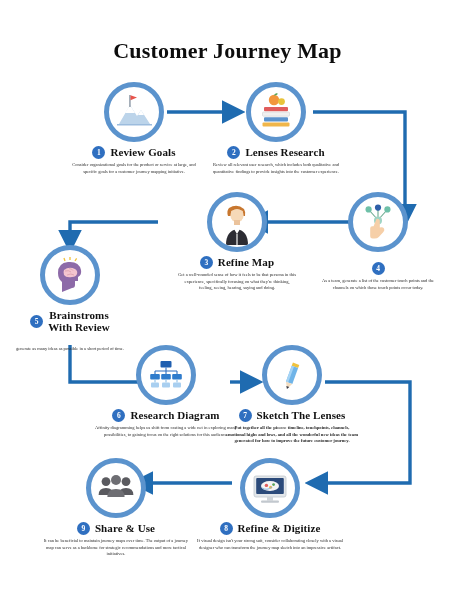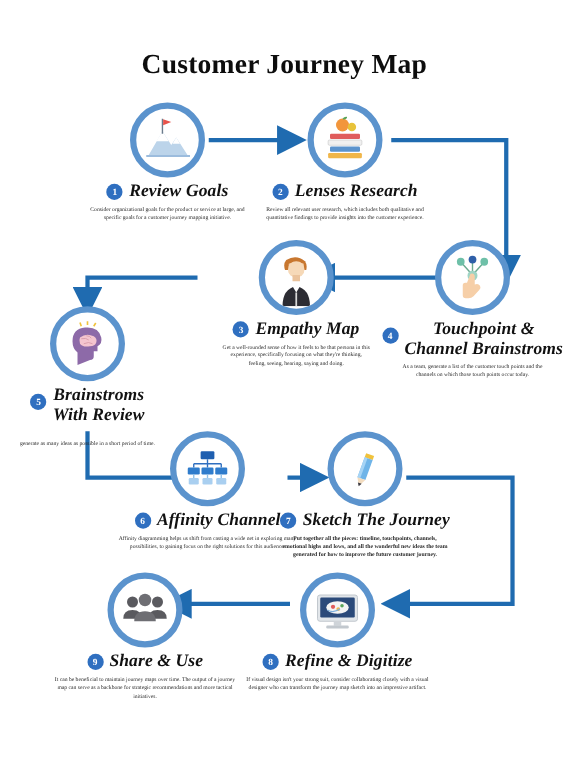--- a/index.html
+++ b/index.html
@@ -33,22 +33,22 @@
   }
   .badge{
     width:13px;height:13px;border-radius:50%;
     background:#2f6fc0;color:#fff;
     font-family:"Liberation Serif",serif;
     font-size:7.5px;font-weight:bold;
     display:flex;align-items:center;justify-content:center;
     line-height:1;flex:0 0 auto;
   }
   .ttl{
-    font-size:14px;font-weight:bold;color:#111;
-    letter-spacing:.1px;line-height:1.12;font-style:italic;
+    font-size:11px;font-weight:bold;color:#111;
+    letter-spacing:.1px;line-height:1.12;
   }
   .desc{
     font-size:4.5px;color:#2a2a2a;line-height:1.45;
     margin:3px auto 0;width:132px;
   }
   .desc.bold{font-weight:bold;font-size:4.6px;}
   .desc.wide{width:150px;}
 
   
   #page-title{
@@ -135,43 +135,39 @@
         <line x1="21" y1="19" x2="30" y2="9" stroke="#6aaa8f" stroke-width="1.1"></line>
         <circle cx="11.6" cy="8.4" r="3.1" fill="#6ec0a8"></circle>
         <circle cx="21" cy="6.6" r="3.1" fill="#2f5fa8"></circle>
         <circle cx="30.4" cy="8.4" r="3.1" fill="#6ec0a8"></circle>
         <circle cx="21" cy="19.5" r="4" fill="#9fd4c4"></circle>
         <path d="M19.4,18 q2.6,-1 3.4,1.6 l0,7 q2.8,-1.2 4.2,1 q1,1.6 -.6,3.4 l-4.6,5 q-1.6,1.6 -4,1.6 l-2.2,0 q-2.4,0 -2.4,-2.4 l0,-8 q0,-2 2,-2 l1.4,0 Z" fill="#f6cfa8"></path>
       </svg>
     </div>
     <div class="titlerow" style="align-items:flex-start;">
       <span class="badge" style="margin-top:6px;">4</span>
-      <span class="ttl">
-        <span>Touchpoint &amp;</span><br>
-        <span>Channel Brainstroms</span>
-      </span>
     </div>
     <div class="desc" style="width:112px;">As a team, generate a list of the customer touch points and the channels on which those touch points occur today.</div>
   </div>
 
   <div class="node" style="left:157px;top:192px;">
     <div class="circle" style="overflow:hidden;">
       <svg width="46" height="46" viewBox="0 0 46 46">
         <path d="M15,9 q8,-5 15,1 q2,3 1,7 l-17,0 q-1.6,-5 1,-8 Z" fill="#c8772f"></path>
         <path d="M17,12 q6,-3 12,0 l0,7 q-6,3 -12,0 Z" fill="#f2cba6"></path>
         <circle cx="23" cy="16.5" r="6.6" fill="#f6d9b8"></circle>
         <rect x="20" y="21" width="6" height="5" fill="#ebc39c"></rect>
         <path d="M12,46 q0,-14 11,-16 q11,2 11,16 Z" fill="#2c2c33"></path>
         <path d="M20,30 l3,5 l3,-5 l-1.6,-3 l-2.8,0 Z" fill="#ffffff"></path>
         <path d="M23,35 l0,11" stroke="#d8d8d8" stroke-width="1.4"></path>
       </svg>
     </div>
     <div class="titlerow">
       <span class="badge">3</span>
-      <span class="ttl">Empathy Map</span>
+      <span class="ttl">Refine Map</span>
     </div>
     <div class="desc" style="width:118px;">Get a well-rounded sense of how it feels to be that persona in this experience, specifically focusing on what they're thinking, feeling, seeing, hearing, saying and doing.</div>
   </div>
 
   <div class="node" style="left:-10px;top:245px;">
     <div class="circle">
       <svg width="42" height="42" viewBox="0 0 42 42">
         <path d="M13,38 L13,28 q-4,-3 -4,-9 q0,-10 10,-11 q11,-1 13,8 q1,5 -3,7 l0,4 l-3,0 l0,4 q0,3 -3,3 Z" fill="#8d6aa8"></path>
         <path d="M15,16 q5,-4 11,-1 q3,2 2,5 q-1,3 -5,3 q-6,1 -8,-2 q-1,-3 0,-5 Z" fill="#f4c5cf"></path>
         <path d="M16,17 q4,-1 6,1 M18,21 q4,-2 7,0 M20,14.6 q3,0 4,2" stroke="#d79aa8" stroke-width=".7" fill="none"></path>
@@ -201,40 +197,40 @@
         <rect x="16.2" y="20" width="9.6" height="5.6" rx="1" fill="#2f7ccc"></rect>
         <rect x="27.2" y="20" width="9.6" height="5.6" rx="1" fill="#2f7ccc"></rect>
         <path d="M10,25.6 L10,28.4 M21,25.6 L21,28.4 M32,25.6 L32,28.4" stroke="#8fc0e8" stroke-width="1.1"></path>
         <rect x="6" y="28.4" width="8" height="5.2" rx="1" fill="#a9cff0"></rect>
         <rect x="17" y="28.4" width="8" height="5.2" rx="1" fill="#a9cff0"></rect>
         <rect x="28" y="28.4" width="8" height="5.2" rx="1" fill="#a9cff0"></rect>
       </svg>
     </div>
     <div class="titlerow">
       <span class="badge">6</span>
-      <span class="ttl">Affinity Channel</span>
+      <span class="ttl">Research Diagram</span>
     </div>
     <div class="desc wide">Affinity diagramming helps us shift from casting a wide net in exploring many possibilities, to gaining focus on the right solutions for this audience.</div>
   </div>
 
   <div class="node" style="left:212px;top:345px;">
     <div class="circle">
       <svg width="42" height="42" viewBox="0 0 42 42">
         <g transform="rotate(20 21 21)">
           <rect x="17.6" y="9" width="6.8" height="3.4" fill="#f0c23c"></rect>
           <rect x="17.6" y="12.4" width="6.8" height="17" fill="#6fb4e8"></rect>
           <rect x="17.6" y="12.4" width="2.4" height="17" fill="#a6d4f5"></rect>
           <path d="M17.6,29.4 L24.4,29.4 L21,35.4 Z" fill="#f2dcc0"></path>
           <path d="M19.4,33.2 L22.6,33.2 L21,35.8 Z" fill="#3a3a44"></path>
         </g>
       </svg>
     </div>
     <div class="titlerow">
       <span class="badge">7</span>
-      <span class="ttl">Sketch The Journey</span>
+      <span class="ttl">Sketch The Lenses</span>
     </div>
     <div class="desc bold">Put together all the pieces: timeline, touchpoints, channels, emotional highs and lows, and all the wonderful new ideas the team generated for how to improve the future customer journey.</div>
   </div>
 
   <div class="node" style="left:190px;top:458px;">
     <div class="circle">
       <svg width="42" height="42" viewBox="0 0 42 42">
         <rect x="5" y="9" width="32" height="21" rx="2" fill="#e2e6ea" stroke="#c2c8ce" stroke-width=".8"></rect>
         <rect x="7.2" y="11" width="27.6" height="16" rx="1" fill="#2b4a7a"></rect>
         <ellipse cx="21" cy="19" rx="9" ry="5" fill="#f4f4f4"></ellipse>

